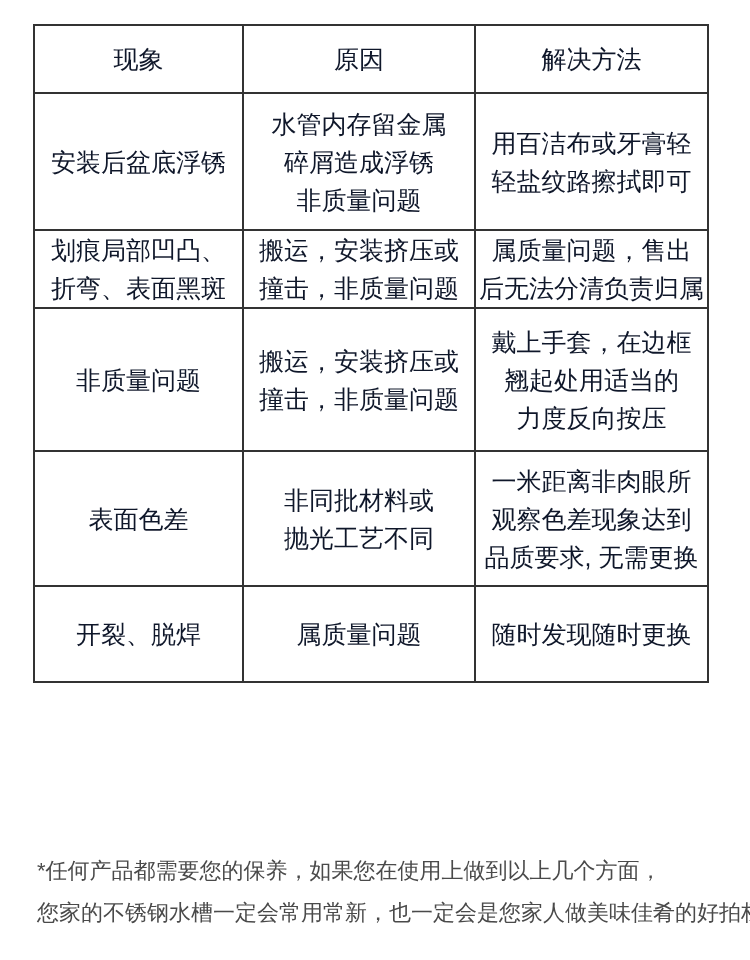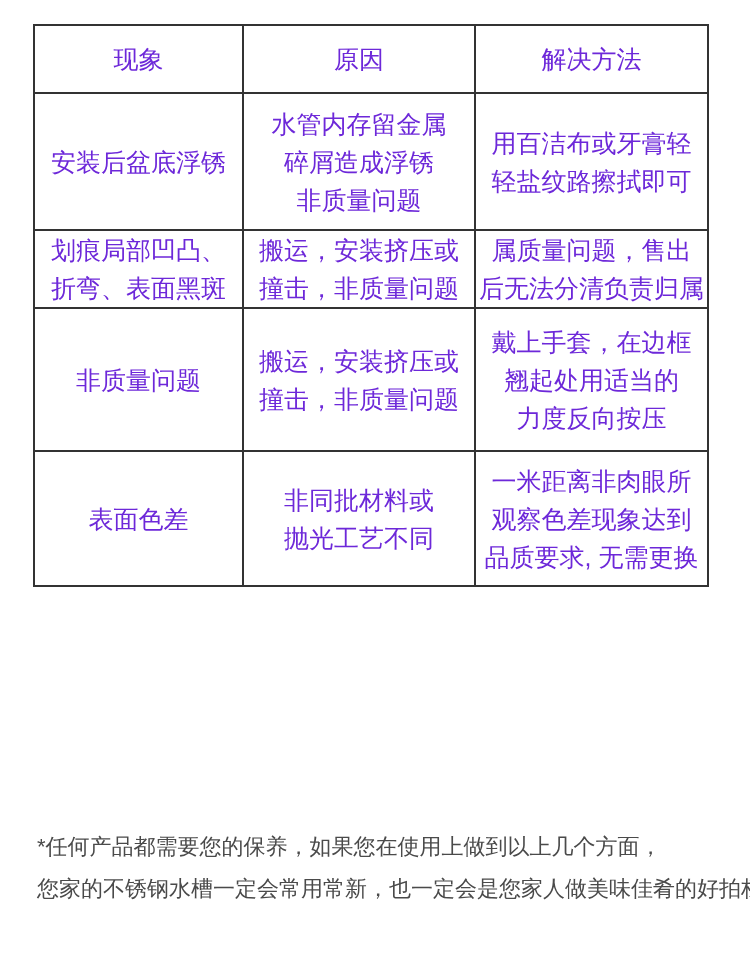--- a/index.html
+++ b/index.html
@@ -26,37 +26,37 @@
   table.issue-table col.c1 { width: 209px; }
   table.issue-table col.c2 { width: 232px; }
   table.issue-table col.c3 { width: 233px; }
   table.issue-table th,
   table.issue-table td {
     border: 2px solid #333333;
     text-align: center;
     vertical-align: middle;
     font-size: 25px;
     font-weight: normal;
-    color: #6d28d9;
+    color: #0f172a;
     line-height: 38px;
     white-space: pre-line;
     padding: 0;
     overflow: hidden;
   }
   tr.row-header { height: 68px; }
   tr.row-1 { height: 137px; }
   tr.row-2 { height: 78px; }
   tr.row-3 { height: 143px; }
   tr.row-4 { height: 107px; }
   tr.row-5 { height: 135px; }
   tr.row-6 { height: 96px; }
   .footnote {
     position: absolute;
     left: 37px;
-    top: 826px;
+    top: 850px;
     width: 690px;
     font-size: 22px;
     line-height: 42px;
     color: #4a4a4a;
   }
   .footnote .fn-line {
     white-space: nowrap;
   }
 </style>
 </head>
@@ -101,20 +101,25 @@
 力度反向按压</td>
       </tr>
       <tr class="row-5">
         <td>表面色差</td>
         <td>非同批材料或
 抛光工艺不同</td>
         <td>一米距离非肉眼所
 观察色差现象达到
 品质要求, 无需更换</td>
       </tr>
+      <tr class="row-6">
+        <td>开裂、脱焊</td>
+        <td>属质量问题</td>
+        <td>随时发现随时更换</td>
+      </tr>
     </tbody>
   </table>
 
   <div class="footnote">
     <div class="fn-line">*任何产品都需要您的保养，如果您在使用上做到以上几个方面，</div>
     <div class="fn-line">您家的不锈钢水槽一定会常用常新，也一定会是您家人做美味佳肴的好拍档。</div>
   </div>
 
 </div>
 

